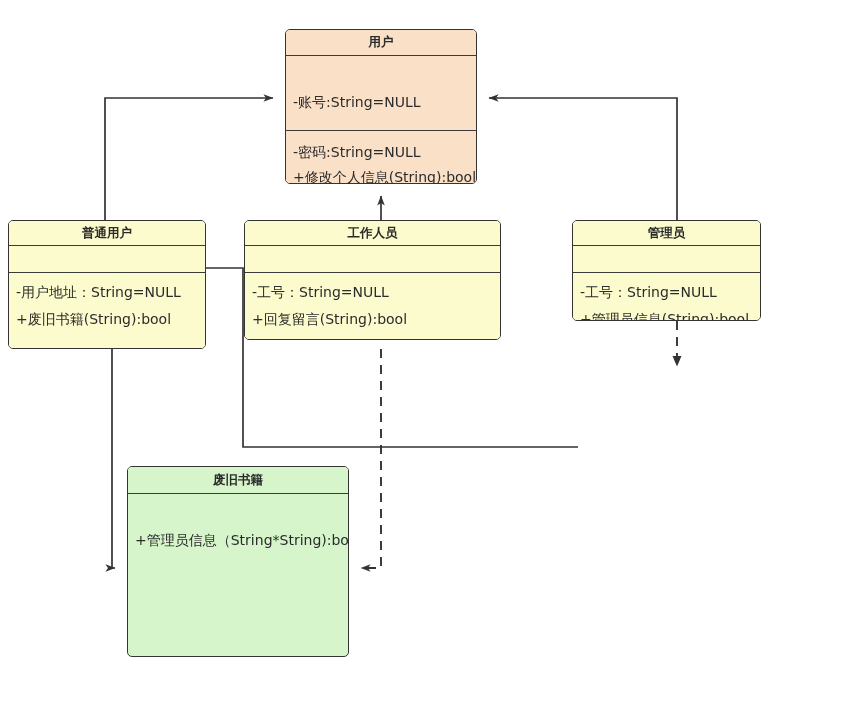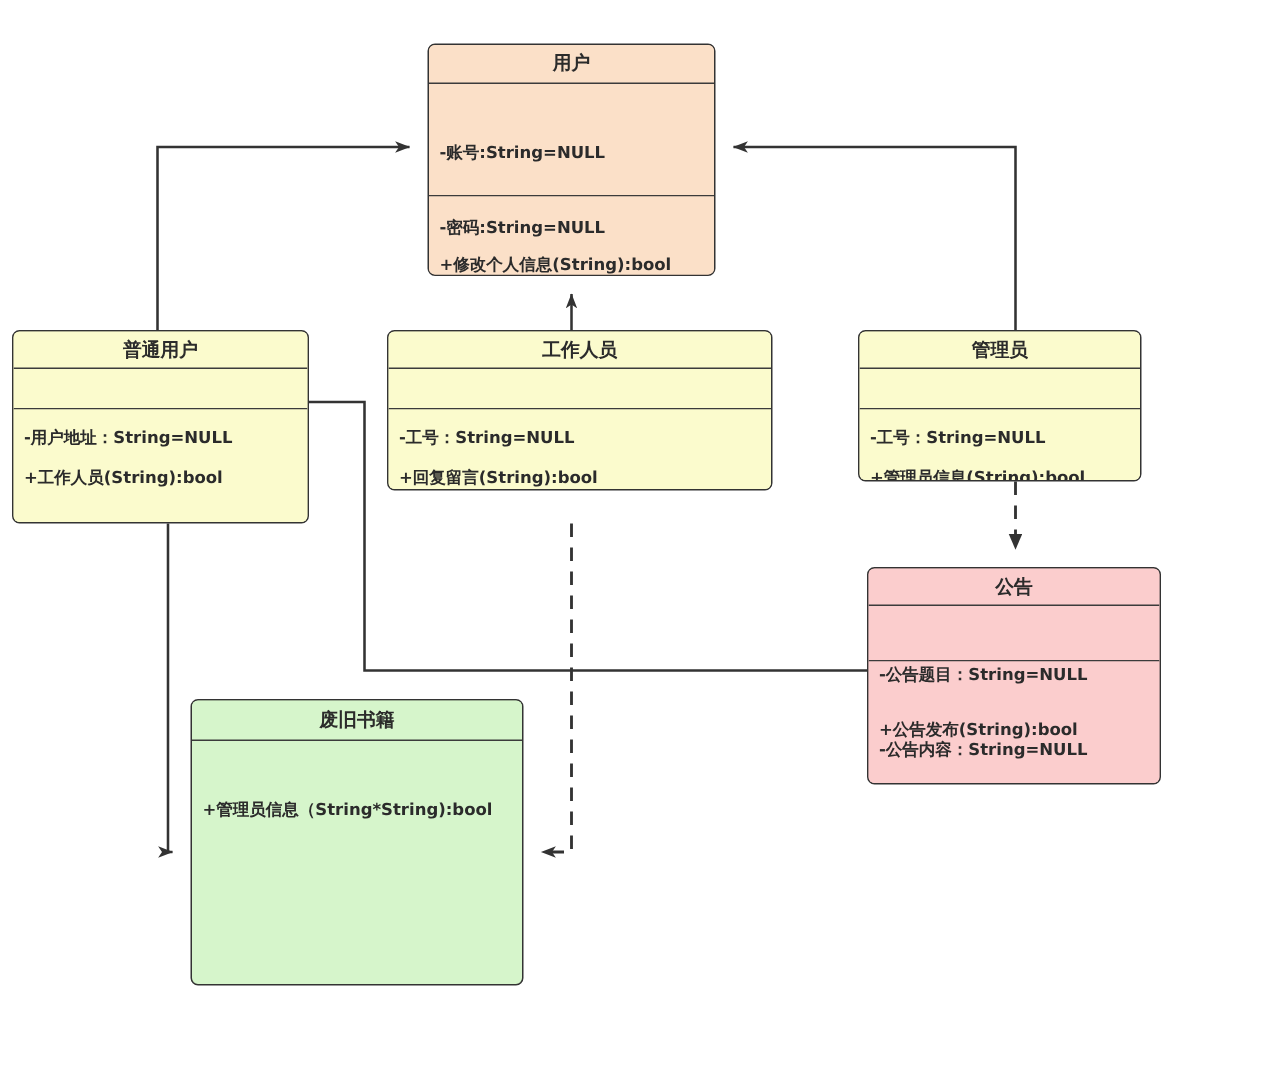--- a/index.html
+++ b/index.html
@@ -46,25 +46,24 @@
     font-size: 12.5px;
     line-height: 1;
     display: flex;
     align-items: center;
     justify-content: center;
     border-bottom: 1.4px solid #3b3b3b;
   }
   .uml-class .attrs,
   .uml-class .ops {
     box-sizing: border-box;
-    font-size: 11px;
+    font-size: 14px;
     line-height: 16.5px;
     padding: 5px 7px 5px 7px;
     white-space: pre;
-    font-weight: bold;
   }
   .uml-class .attrs {
     border-bottom: 1.4px solid #3b3b3b;
   }
   .uml-class .row {
     white-space: pre;
   }
 
   
   .theme-peach { background: #fbe0c8; }
@@ -89,21 +88,21 @@
 
   
   #cls-user      { left: 285px; top: 29px;  width: 192px; height: 155px; }
   #cls-user .title-bar { height: 26px; }
   #cls-user .attrs     { height: 75px; }
 
   #cls-normaluser { left: 8px;   top: 220px; width: 198px; height: 129px; }
   #cls-normaluser .title-bar { height: 25px; }
   #cls-normaluser .attrs     { height: 27px; }
 
-  #cls-staff      { left: 258px; top: 220px; width: 257px; height: 107px; }
+  #cls-staff      { left: 244px; top: 220px; width: 257px; height: 120px; }
   #cls-staff .title-bar { height: 25px; }
   #cls-staff .attrs     { height: 27px; }
 
   #cls-admin      { left: 572px; top: 220px; width: 189px; height: 101px; }
   #cls-admin .title-bar { height: 25px; }
   #cls-admin .attrs     { height: 27px; }
 
   #cls-notice     { left: 578px; top: 378px; width: 196px; height: 145px; }
   #cls-notice .title-bar { height: 25px; }
   #cls-notice .attrs     { height: 37px; }
@@ -168,21 +167,21 @@
       
     </div>
   </div>
 
   <div class="uml-class theme-yellow" id="cls-normaluser">
     <div class="title-bar compartment">普通用户</div>
     <div class="attrs compartment">
       <div class="row">-用户地址：String=NULL</div>
     </div>
     <div class="ops compartment">
-      <div class="row">+工作人员(String):bool</div>
+      <div class="row">+废旧书籍(String):bool</div>
       
       
     </div>
   </div>
 
   <div class="uml-class theme-yellow" id="cls-staff">
     <div class="title-bar compartment">工作人员</div>
     <div class="attrs compartment">
       <div class="row">-工号：String=NULL</div>
     </div>
@@ -197,33 +196,20 @@
   <div class="uml-class theme-yellow" id="cls-admin">
     <div class="title-bar compartment">管理员</div>
     <div class="attrs compartment">
       <div class="row">-工号：String=NULL</div>
     </div>
     <div class="ops compartment">
       <div class="row">+管理员信息(String):bool</div>
     </div>
   </div>
 
-  <div class="uml-class theme-pink" id="cls-notice">
-    <div class="title-bar compartment">公告</div>
-    <div class="attrs compartment">
-      <div class="row">-公告题目：String=NULL</div>
-      <div class="row">-公告内容：String=NULL</div>
-    </div>
-    <div class="ops compartment">
-      <div class="row">+公告发布(String):bool</div>
-      
-      
-      
-    </div>
-  </div>
 
   <div class="uml-class theme-green" id="cls-book">
     <div class="title-bar compartment">废旧书籍</div>
     <div class="ops compartment">
       <div class="row">+管理员信息（String*String):bool</div>
       
     </div>
   </div>
 
 </div>

